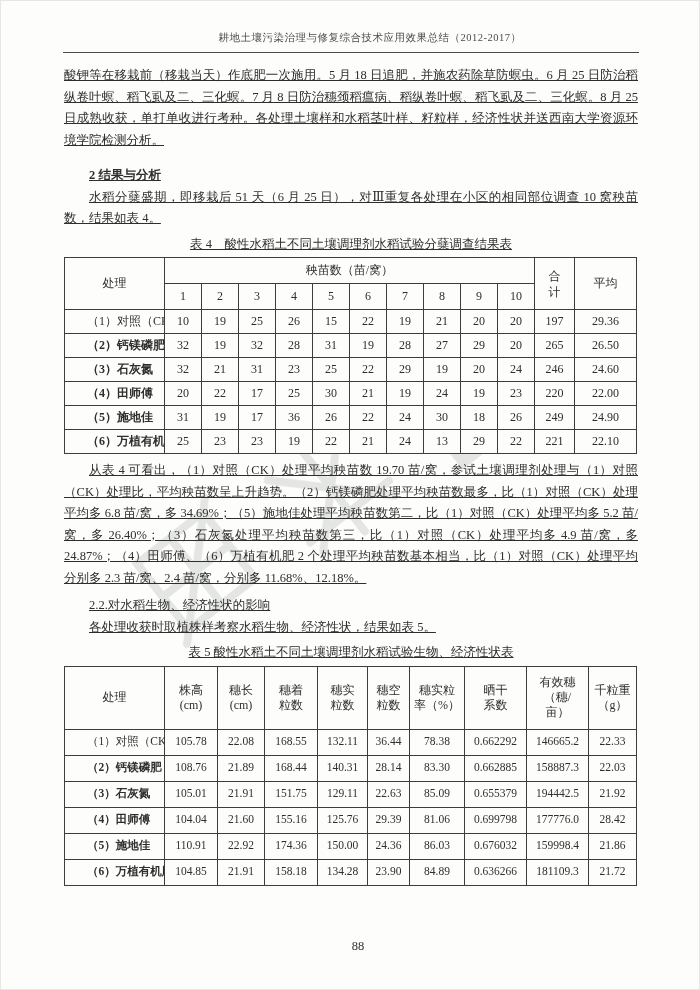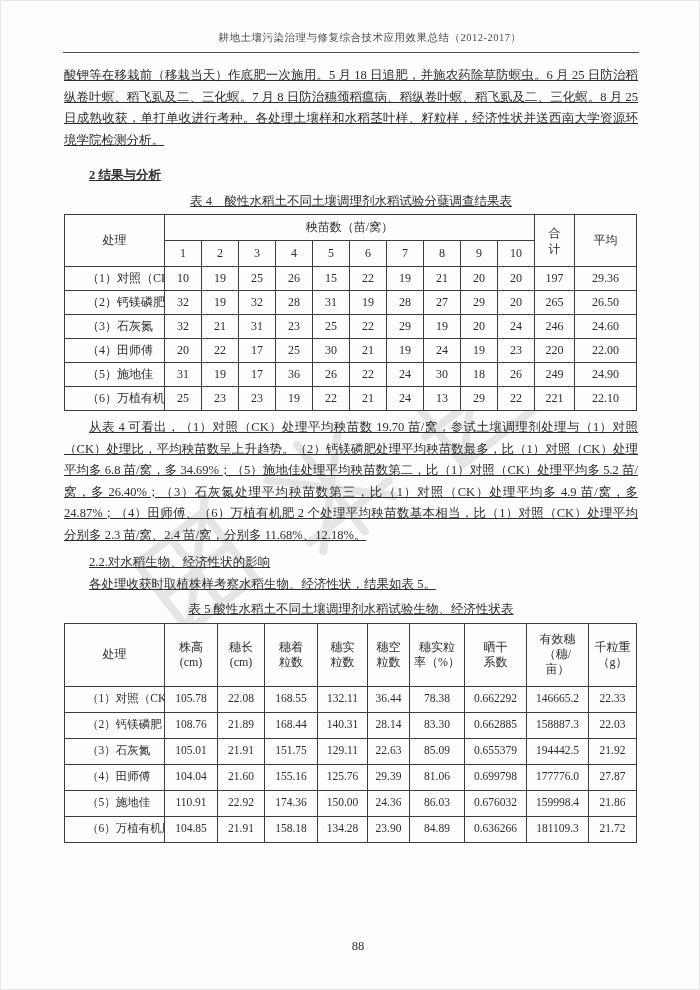--- a/index.html
+++ b/index.html
@@ -29,21 +29,21 @@
   table{border-collapse:collapse;table-layout:fixed;width:572px;background:#fdfdfc;}
   table,th,td{border:1px solid #3d3d3d;}
   table{border:1.5px solid #2f2f2f;}
   th,td{padding:0;vertical-align:middle;text-align:center;font-weight:normal;overflow:hidden;}
   .t4 th{height:25px;font-size:12px;}
   .t4 td{height:23px;font-size:12px;}
   .t5 th{font-size:12px;white-space:pre-line;line-height:15px;}
   .t5 thead tr{height:63px;}
   .t5 td{height:25px;font-size:11.5px;}
   .row-label{text-align:left;padding-left:22px;white-space:nowrap;}
-  .bold{font-weight:normal;}
+  .bold{font-weight:bold;}
   .vhdr{white-space:pre-line;line-height:16px;}
   .page-number{
     position:absolute;top:938px;left:8px;width:100%;text-align:center;
     font-size:12.5px;color:#333;z-index:2;
   }
 </style>
 </head>
 <body>
 
 <div class="page">
@@ -70,20 +70,21 @@
       </g>
     </g>
   </svg>
 
   <div class="doc-header">耕地土壤污染治理与修复综合技术应用效果总结（2012-2017）</div>
   <div class="header-rule"></div>
 
   <div class="content">
     <p>酸钾等在移栽前（移栽当天）作底肥一次施用。5 月 18 日追肥，并施农药除草防螟虫。6 月 25 日防治稻纵卷叶螟、稻飞虱及二、三化螟。7 月 8 日防治穗颈稻瘟病、稻纵卷叶螟、稻飞虱及二、三化螟。8 月 25 日成熟收获，单打单收进行考种。各处理土壤样和水稻茎叶样、籽粒样，经济性状并送西南大学资源环境学院检测分析。</p>
     <p class="indent sec-h">2 结果与分析</p>
+    <p class="indent">水稻分蘖盛期，即移栽后 51 天（6 月 25 日），对Ⅲ重复各处理在小区的相同部位调查 10 窝秧苗数，结果如表 4。</p>
 
     <p class="caption">表 4　酸性水稻土不同土壤调理剂水稻试验分蘖调查结果表</p>
     <table class="t4" id="table4">
         <colgroup>
           <col style="width: 100px;">
           <col style="width: 37px;">
           <col style="width: 37px;">
           <col style="width: 37px;">
           <col style="width: 37px;">
           <col style="width: 37px;">
@@ -292,21 +293,21 @@
           <tr>
             <td class="row-label bold">（4）田师傅</td>
             <td>104.04</td>
             <td>21.60</td>
             <td>155.16</td>
             <td>125.76</td>
             <td>29.39</td>
             <td>81.06</td>
             <td>0.699798</td>
             <td>177776.0</td>
-            <td>27.87</td>
+            <td>28.42</td>
           </tr>
           <tr>
             <td class="row-label bold">（5）施地佳</td>
             <td>110.91</td>
             <td>22.92</td>
             <td>174.36</td>
             <td>150.00</td>
             <td>24.36</td>
             <td>86.03</td>
             <td>0.676032</td>

